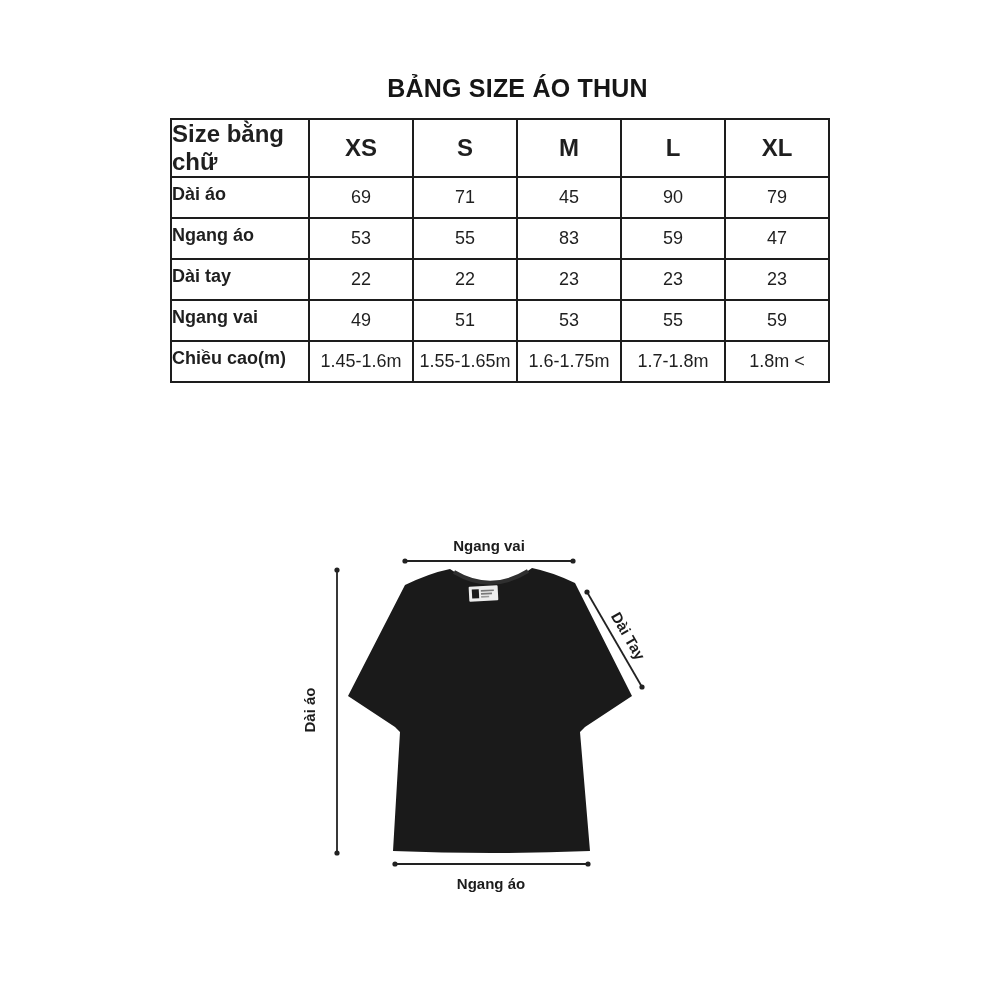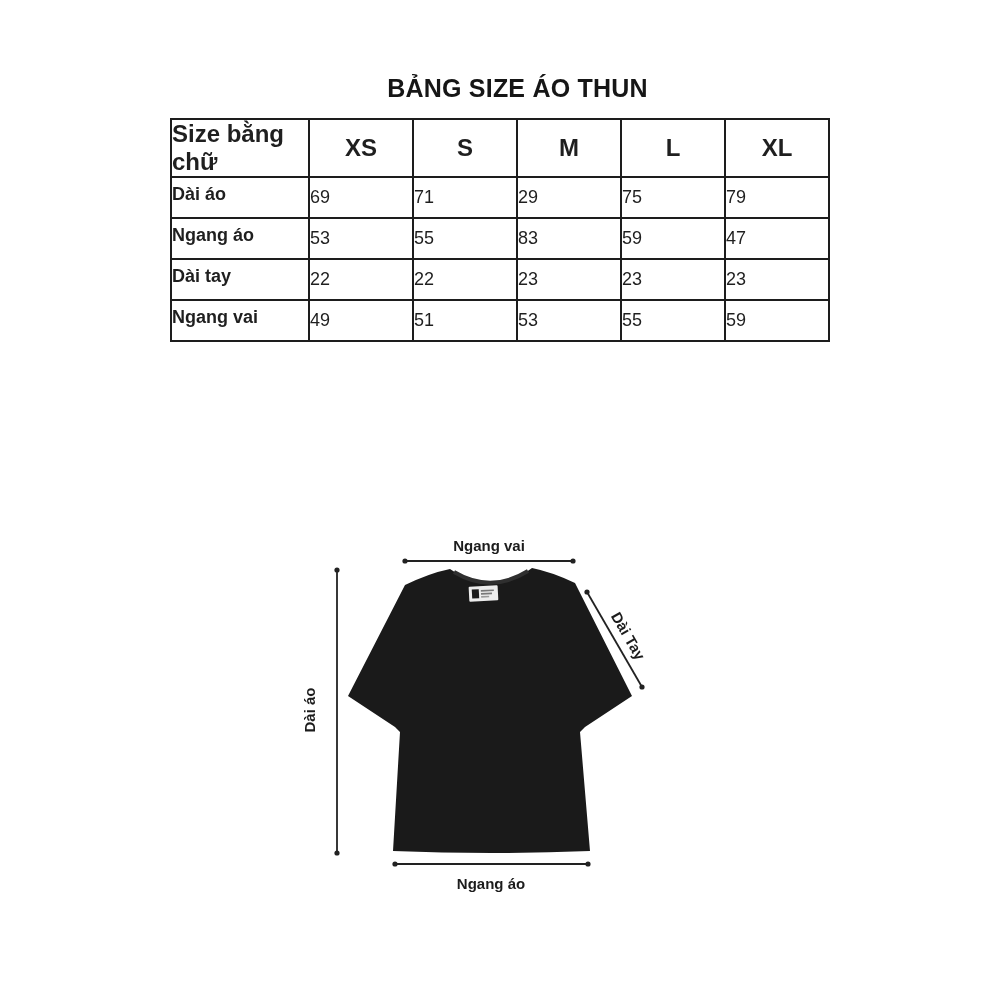--- a/index.html
+++ b/index.html
@@ -45,20 +45,21 @@
   th.lbl, td.lbl {
     text-align: left;
     font-weight: 700;
     font-size: 19px;
     padding-left: 9px;
     color: #161616;
   }
   tr.hdr th { vertical-align: middle; font-weight: 700; font-size: 24px; }
   tr.row td.lbl { vertical-align: top; padding-top: 6px; }
   td.val {
+    text-align: center;
     vertical-align: middle;
     padding-top: 9px;
     font-weight: 400;
   }
 
   .diagram-svg { position: absolute; left: 280px; top: 520px; }
   .dim-label {
     font-family: "Liberation Sans", sans-serif;
     font-weight: 700;
     font-size: 15px;
@@ -96,22 +97,22 @@
       <th>XS</th>
       <th>S</th>
       <th>M</th>
       <th>L</th>
       <th>XL</th>
     </tr>
     <tr class="row">
       <td class="lbl">Dài áo</td>
       <td class="val">69</td>
       <td class="val">71</td>
-      <td class="val">29</td>
-      <td class="val">75</td>
+      <td class="val">45</td>
+      <td class="val">90</td>
       <td class="val">79</td>
     </tr>
     <tr class="row">
       <td class="lbl">Ngang áo</td>
       <td class="val">53</td>
       <td class="val">55</td>
       <td class="val">83</td>
       <td class="val">59</td>
       <td class="val">47</td>
     </tr>
@@ -123,20 +124,28 @@
       <td class="val">23</td>
       <td class="val">23</td>
     </tr>
     <tr class="row">
       <td class="lbl">Ngang vai</td>
       <td class="val">49</td>
       <td class="val">51</td>
       <td class="val">53</td>
       <td class="val">55</td>
       <td class="val">59</td>
+    </tr>
+    <tr class="row">
+      <td class="lbl">Chiều cao(m)</td>
+      <td class="val">1.45-1.6m</td>
+      <td class="val">1.55-1.65m</td>
+      <td class="val">1.6-1.75m</td>
+      <td class="val">1.7-1.8m</td>
+      <td class="val">1.8m &lt;</td>
     </tr>
   </tbody>
     </table>
 
 
   <svg class="diagram-svg" width="440" height="400" viewBox="0 0 440 400" xmlns="http://www.w3.org/2000/svg">
 
     <path d="M68,176 L125,65 Q150,53 170,49 Q211,79 252,48 Q272,52 295,63 L352,176 L305,207 L300,212 L310,331 Q211,335 113,331 L120,212 L115,207 Z" fill="#1a1a1a"></path>
 
     <path d="M174,52 Q211,74 248,51" fill="none" stroke="#2f2f2f" stroke-width="4"></path>

